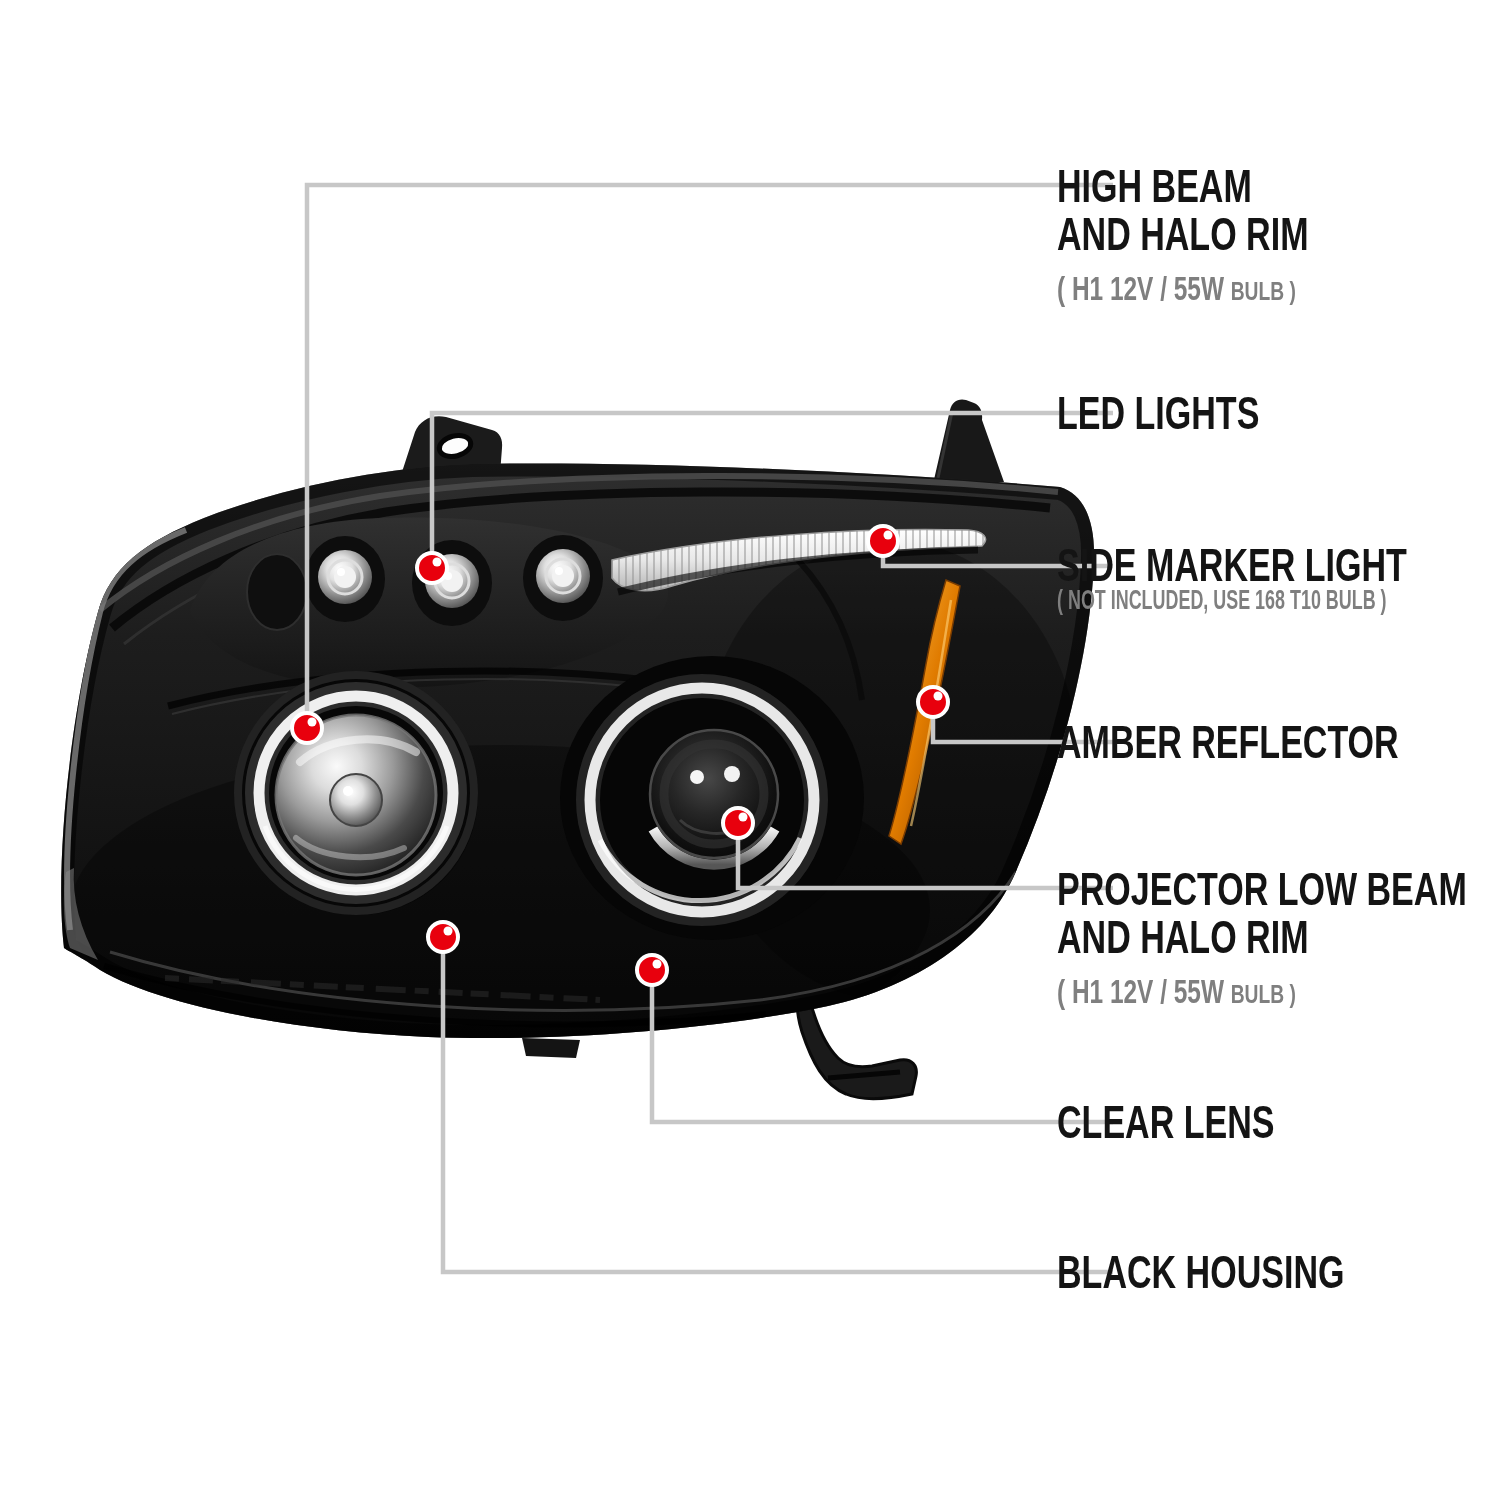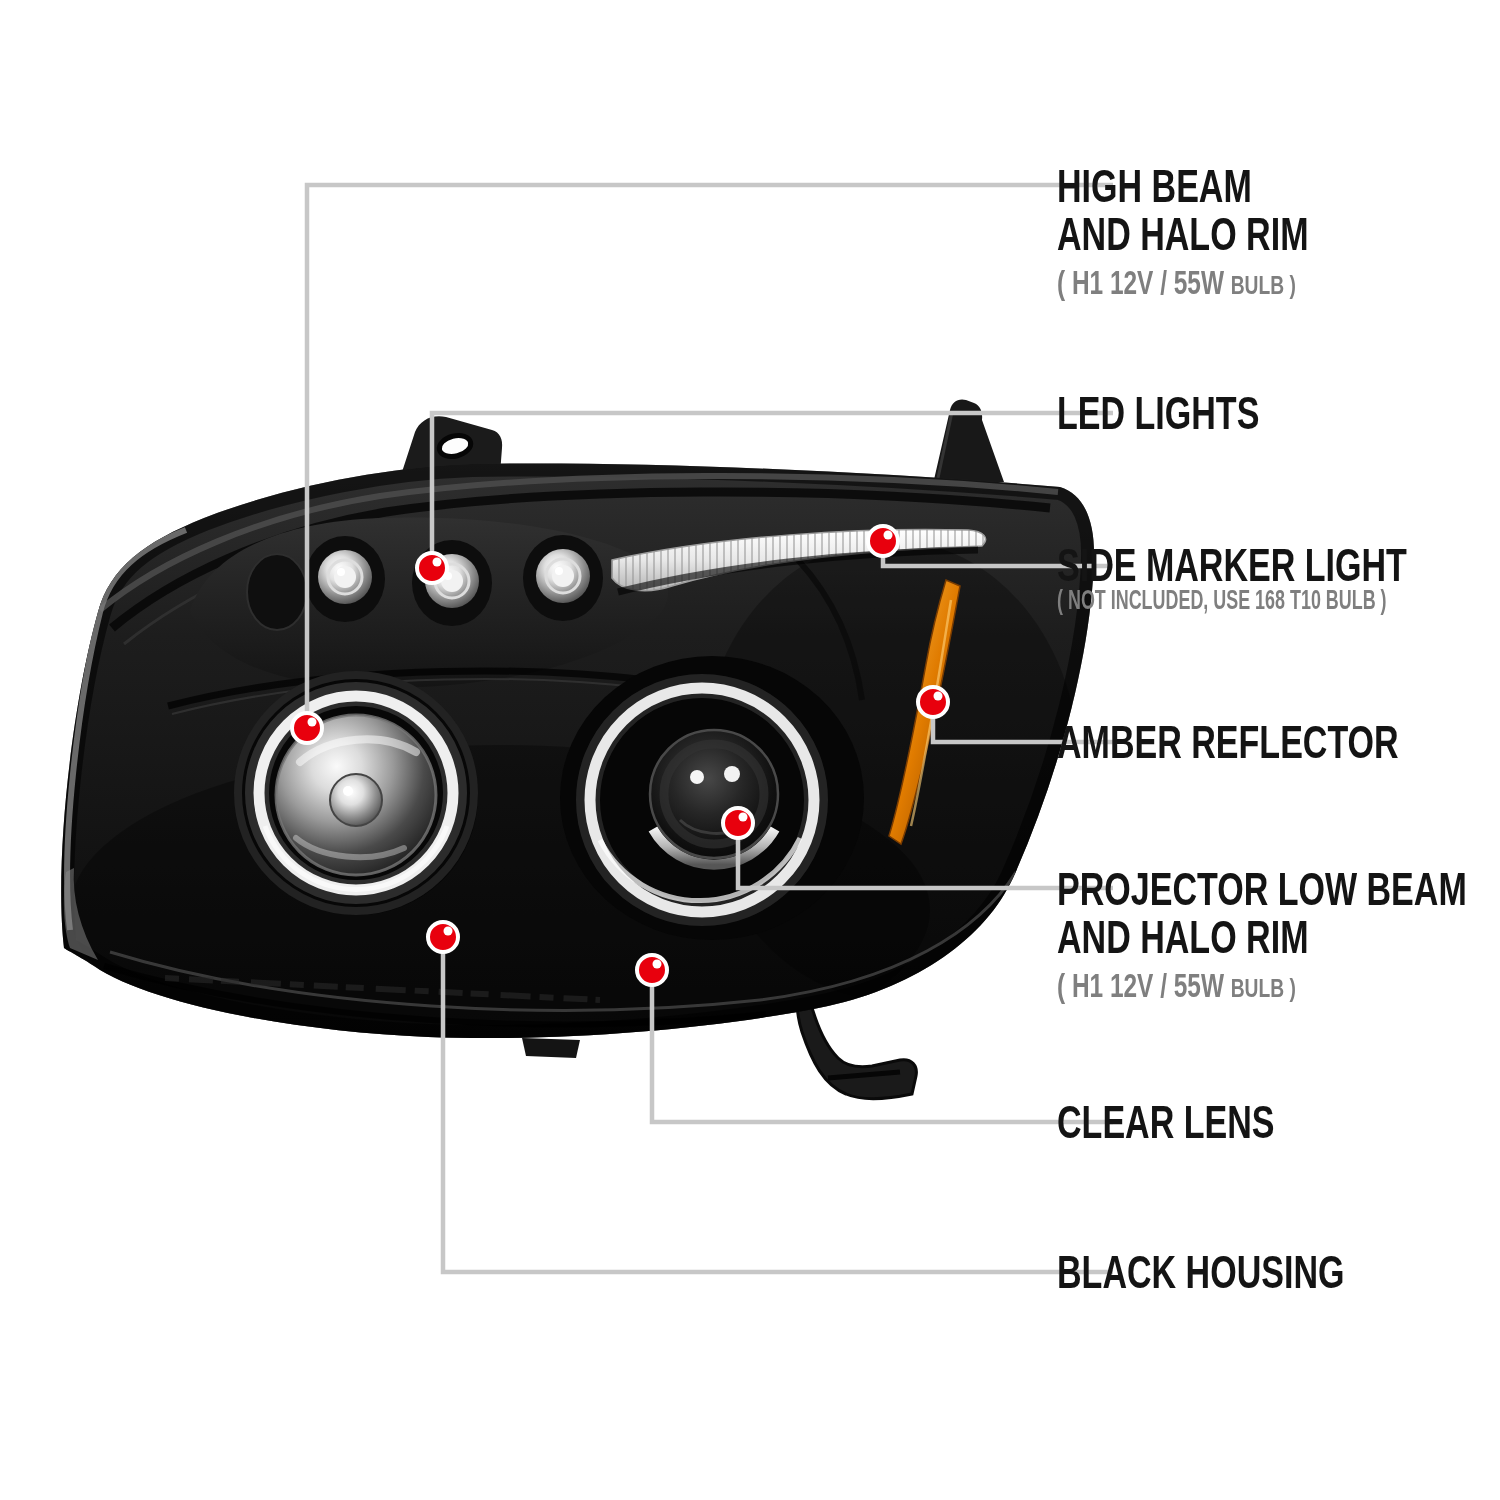--- a/index.html
+++ b/index.html
@@ -2,21 +2,21 @@
 <html><head>
 <meta charset="utf-8">
 <style>
   html,body{margin:0;padding:0;background:#ffffff;}
   .stage{position:relative;width:1500px;height:1500px;background:#ffffff;overflow:hidden;
          font-family:"Liberation Sans","DejaVu Sans",sans-serif;}
   svg.art{position:absolute;left:0;top:0;width:1500px;height:1500px;}
   .callout{position:absolute;left:1057px;}
   .t{font-weight:700;font-size:46px;line-height:48px;color:#141414;}
   .cond{display:inline-block;transform:scaleX(.74);transform-origin:0 50%;white-space:nowrap;}
-  .sub{margin-top:6px;font-weight:700;font-size:33px;line-height:38px;color:#7f7f7f;}
+  .sub{margin-top:12px;font-weight:700;font-size:33px;line-height:38px;color:#7f7f7f;}
   .sub .bulb{font-size:26px;}
   .sub.tight{font-size:28px;line-height:34px;margin-top:-6px;}
   .sub.tight .cond{transform:scaleX(.64);}
 </style>
 </head>
 <body>
 
 <div class="stage">
 
   <svg class="art" viewBox="0 0 1500 1500">

